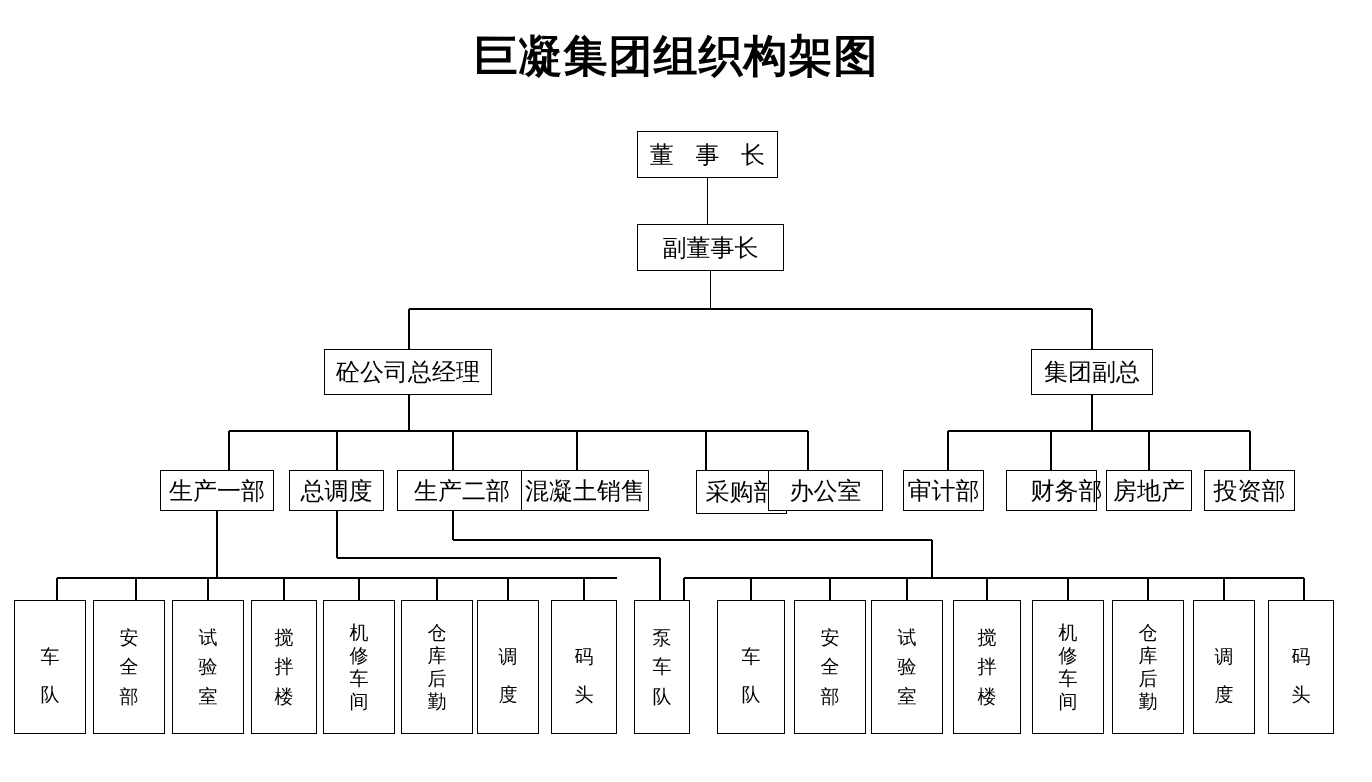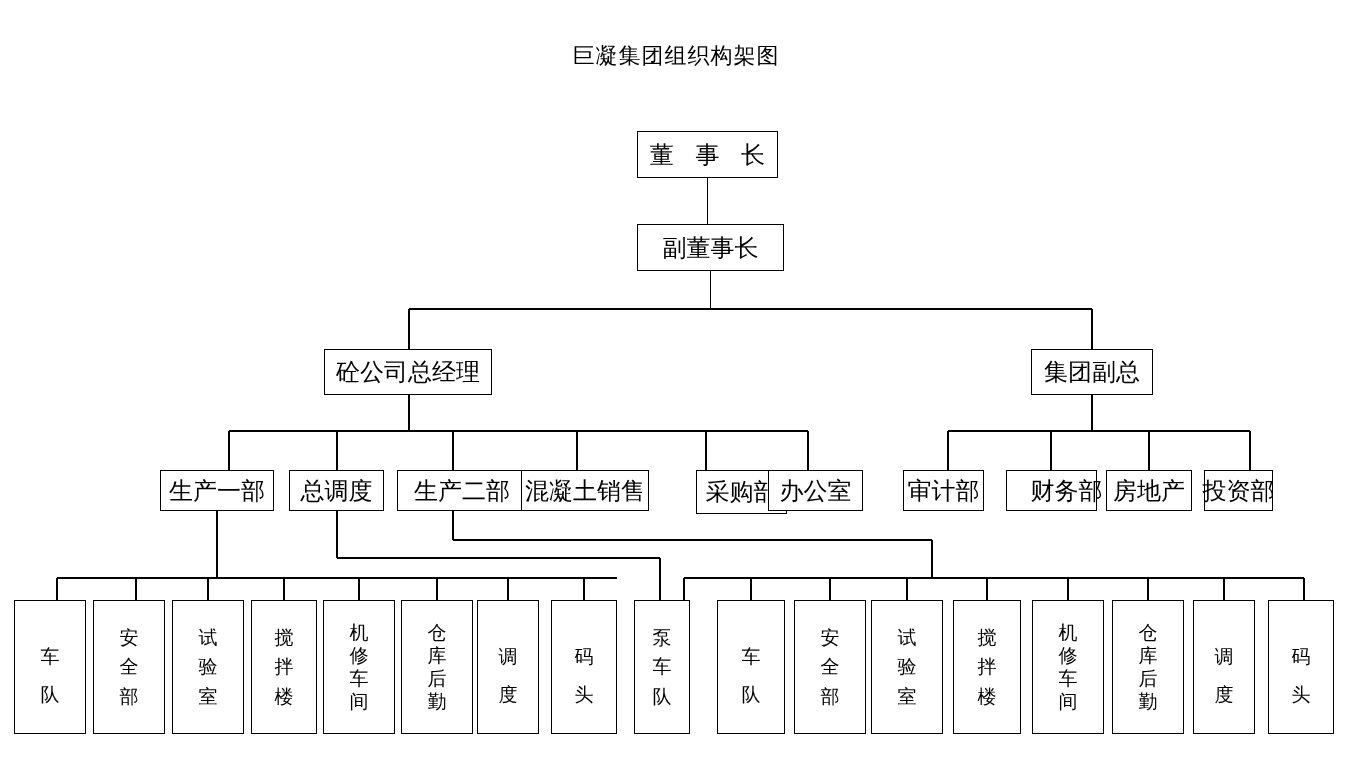--- a/index.html
+++ b/index.html
@@ -19,23 +19,23 @@
     position: relative;
     width: 1372px;
     height: 782px;
   }
   #page-title {
     position: absolute;
     left: 0;
     top: 34px;
     width: 1352px;
     text-align: center;
-    font-size: 22px;
+    font-size: 44px;
     line-height: 44px;
-    font-weight: 400;
+    font-weight: 700;
     letter-spacing: 1px;
     font-family: "DejaVu Serif", "Liberation Serif", serif;
     white-space: nowrap;
   }
   svg#connectors {
     position: absolute;
     left: 0;
     top: 0;
     width: 1372px;
     height: 782px;
@@ -166,34 +166,34 @@
   </div>
   <div class="node" style="left:397px; top:470px; width:130px; height:41px;">
     <span>生产二部</span>
   </div>
   <div class="node" style="left:521px; top:470px; width:128px; height:41px;">
     <span>混凝土销售</span>
   </div>
   <div class="node" style="left:696px; top:470px; width:91px; height:44px;">
     <span>采购部</span>
   </div>
-  <div class="node" style="left:768px; top:470px; width:95px; height:41px;">
+  <div class="node" style="left:768px; top:470px; width:115px; height:41px;">
     <span>办公室</span>
   </div>
 
   <div class="node" style="left:903px; top:470px; width:81px; height:41px;">
     <span>审计部</span>
   </div>
   <div class="node" style="left:1006px; top:470px; width:91px; height:41px;padding-left:30px;">
     <span>财务部</span>
   </div>
   <div class="node" style="left:1106px; top:470px; width:86px; height:41px;">
     <span>房地产</span>
   </div>
-  <div class="node" style="left:1204px; top:470px; width:69px; height:41px;">
+  <div class="node" style="left:1204px; top:470px; width:91px; height:41px;">
     <span>投资部</span>
   </div>
 
   <div class="node leaf chars2" style="left:14px; top:600px; width:72px; height:134px;">
     <span class="leaf-text">车队</span>
   </div>
   <div class="node leaf chars3" style="left:93px; top:600px; width:72px; height:134px;">
     <span class="leaf-text">安全部</span>
   </div>
   <div class="node leaf chars3" style="left:172px; top:600px; width:72px; height:134px;">

